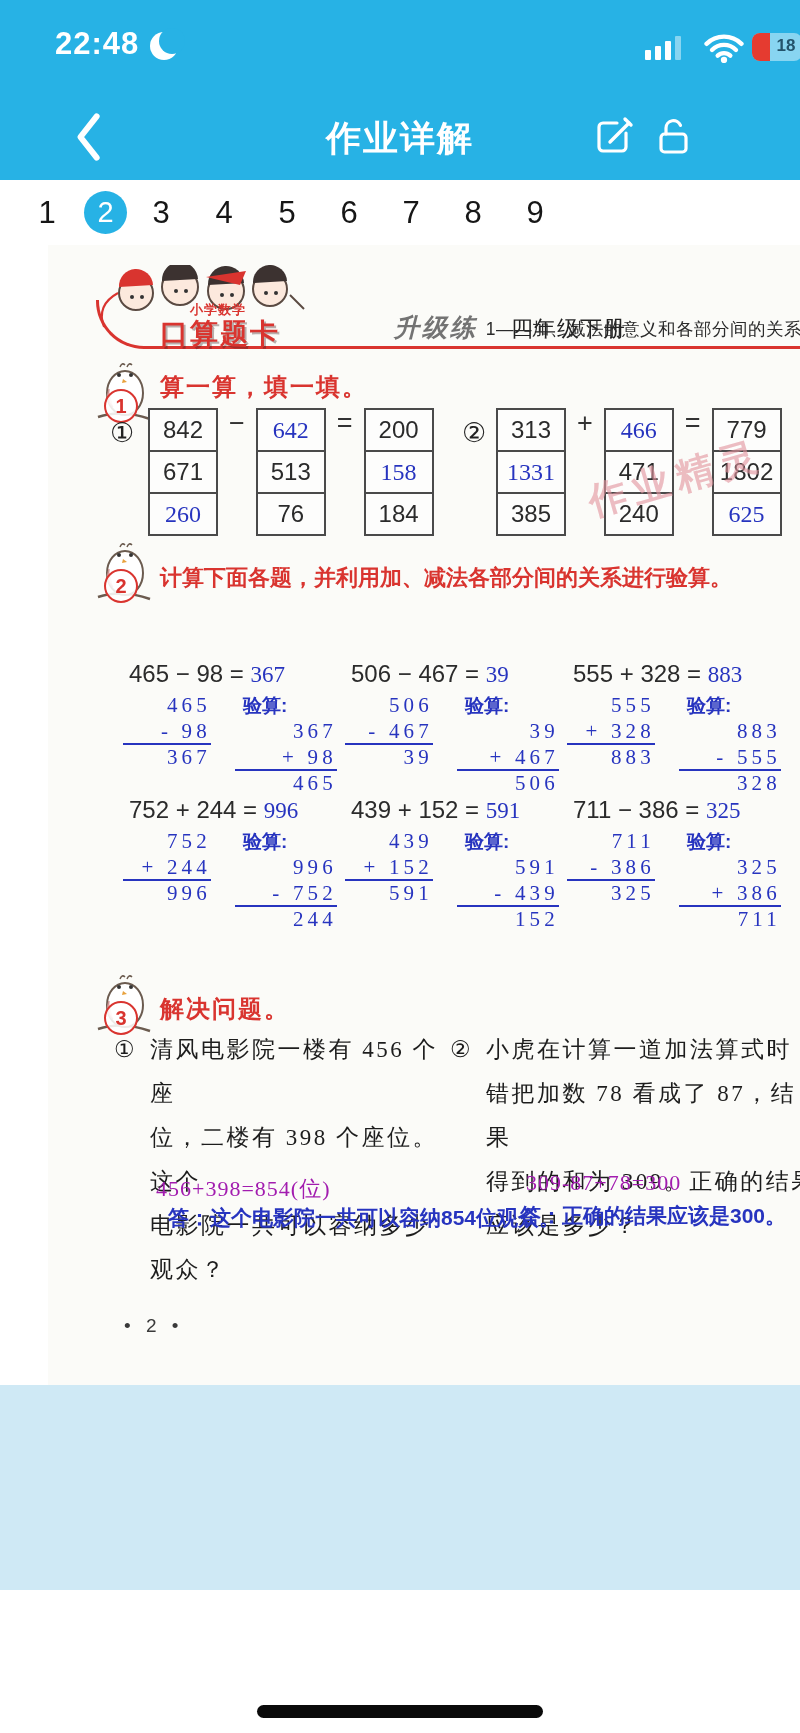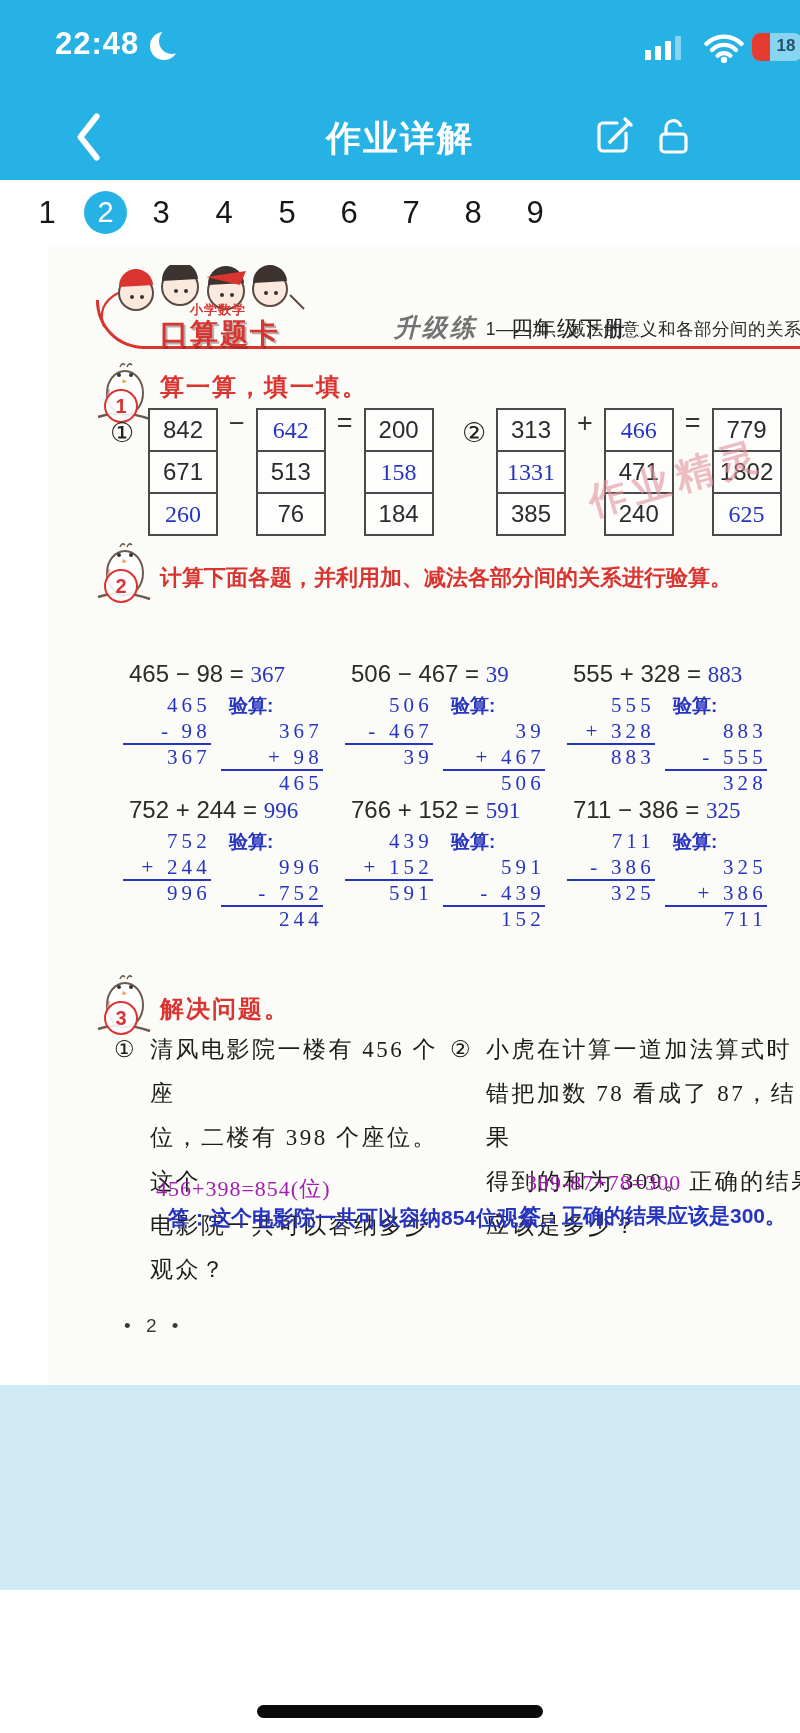--- a/index.html
+++ b/index.html
@@ -63,21 +63,21 @@
   .cell.blue,.blueink{color:#2734bf !important;font-family:"Liberation Serif",serif;}
   .topr{margin:0 11px;font-size:27px;color:#333;}
 
   .watermark{position:absolute;left:538px;top:208px;color:rgba(226,148,158,.62);font-size:38px;font-weight:bold;
              letter-spacing:7px;transform:rotate(-16deg);white-space:nowrap;}
 
   
   .s2grid{position:absolute;left:75px;top:415px;width:690px;display:grid;grid-template-columns:222px 222px 222px;grid-auto-rows:136px;}
   .prob .eq{font-size:24px;color:#2b2b2b;height:33px;padding-left:6px;white-space:nowrap;}
   .prob .eq .ans{color:#2734bf;font-family:"Liberation Serif",serif;font-size:23px;}
-  .calc{display:grid;grid-template-columns:88px 102px;column-gap:10px;grid-auto-rows:26px;
+  .calc{display:grid;grid-template-columns:88px 102px;column-gap:24px;grid-auto-rows:26px;
         font-family:"Liberation Serif",serif;font-size:21px;color:#2734bf;letter-spacing:.2em;}
   .calc .n{text-align:right;white-space:nowrap;}
   .calc .ul{border-bottom:2px solid #2734bf;}
   .calc .lbl{font-family:"Liberation Sans",sans-serif;letter-spacing:0;font-weight:bold;font-size:19px;color:#2734bf;padding-left:8px;}
 
   
   .wp{position:absolute;font-family:"Liberation Serif",serif;font-size:23px;color:#1d1d1d;
       line-height:44px;letter-spacing:2.5px;}
   .wp .mk{position:absolute;left:0;top:0;letter-spacing:0;}
   .wp .txt{display:block;padding-left:36px;}
@@ -313,21 +313,21 @@
           <div class="n ul">+ 244</div>
             <div class="n">996</div>
           <div class="n">996</div>
             <div class="n ul">- 752</div>
           <div></div>
             <div class="n">244</div>
         </div>
       </div>
 
       <div class="prob">
-        <div class="eq"><span>766 + 152 =</span> <span class="ans">591</span></div>
+        <div class="eq"><span>439 + 152 =</span> <span class="ans">591</span></div>
         <div class="calc">
           <div class="n">439</div>
             <div class="lbl">验算:</div>
           <div class="n ul">+ 152</div>
             <div class="n">591</div>
           <div class="n">591</div>
             <div class="n ul">- 439</div>
           <div></div>
             <div class="n">152</div>
         </div>

